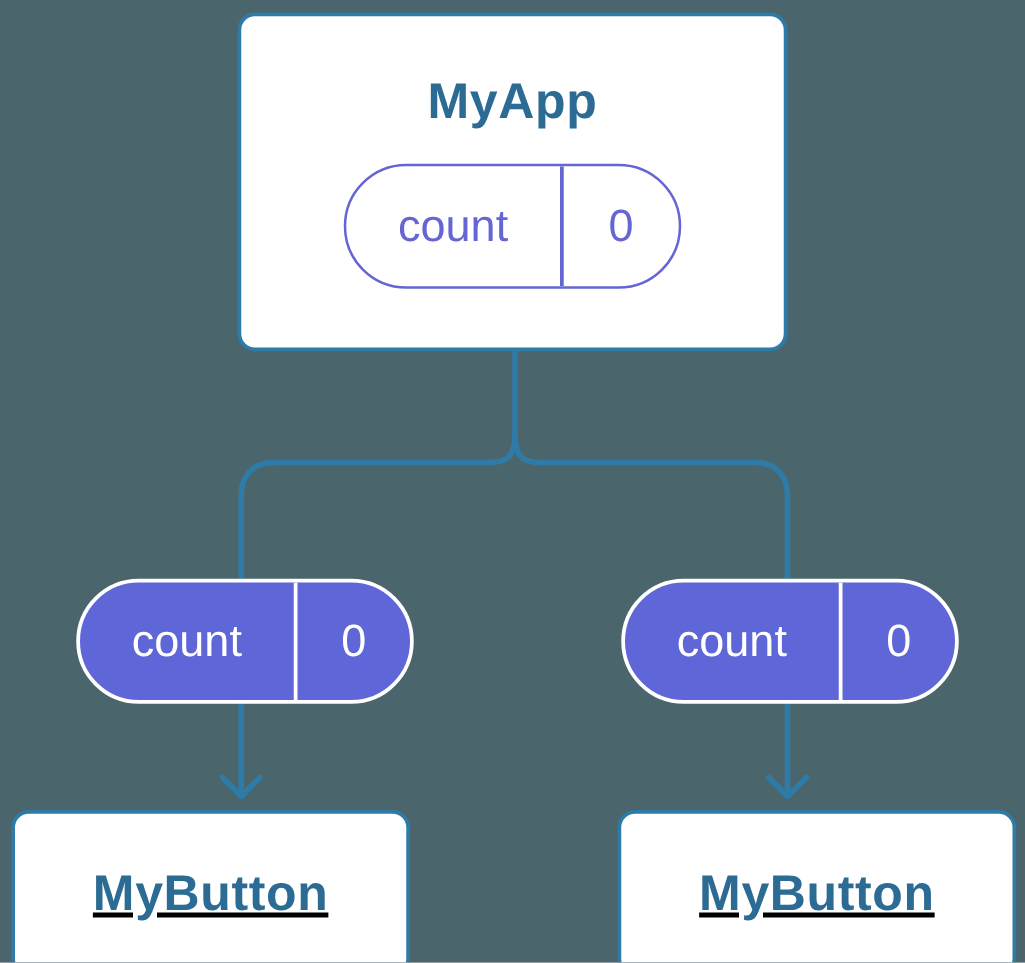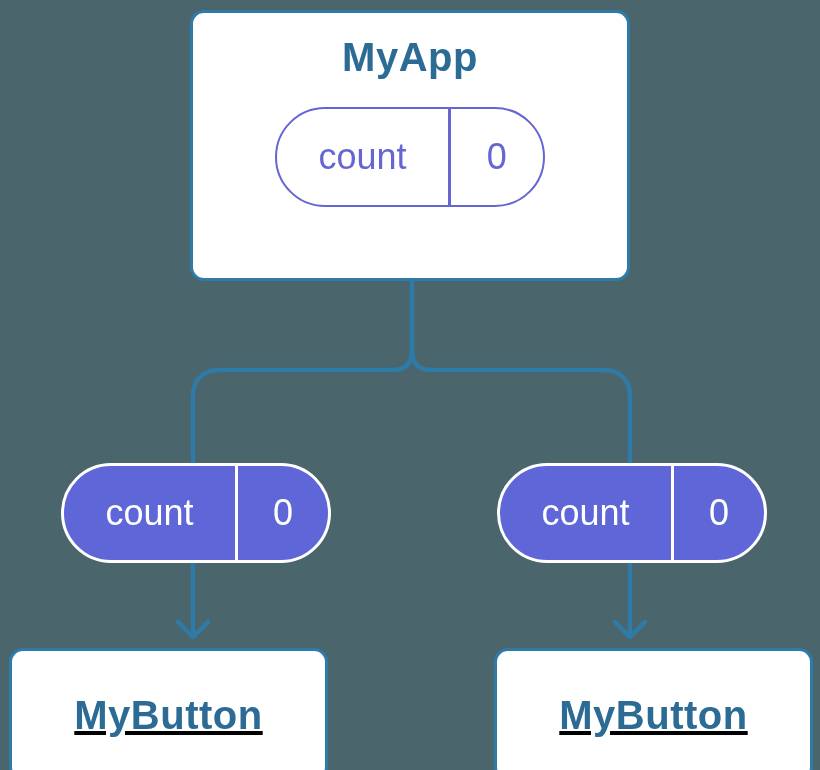--- a/index.html
+++ b/index.html
@@ -31,21 +31,21 @@
     border-radius: 14px;
   }
   .root-card {
     left: 190px;
     top: 10px;
     width: 440px;
     height: 271px;
     display: flex;
     flex-direction: column;
     align-items: center;
-    padding-top: 20px;
+    padding-top: 44px;
   }
   .node-title {
     font-size: 40px;
     font-weight: 600;
     line-height: 48px;
     color: #2C6B94;
     letter-spacing: 0.5px;
   }
   .state-pill {
     box-sizing: border-box;

